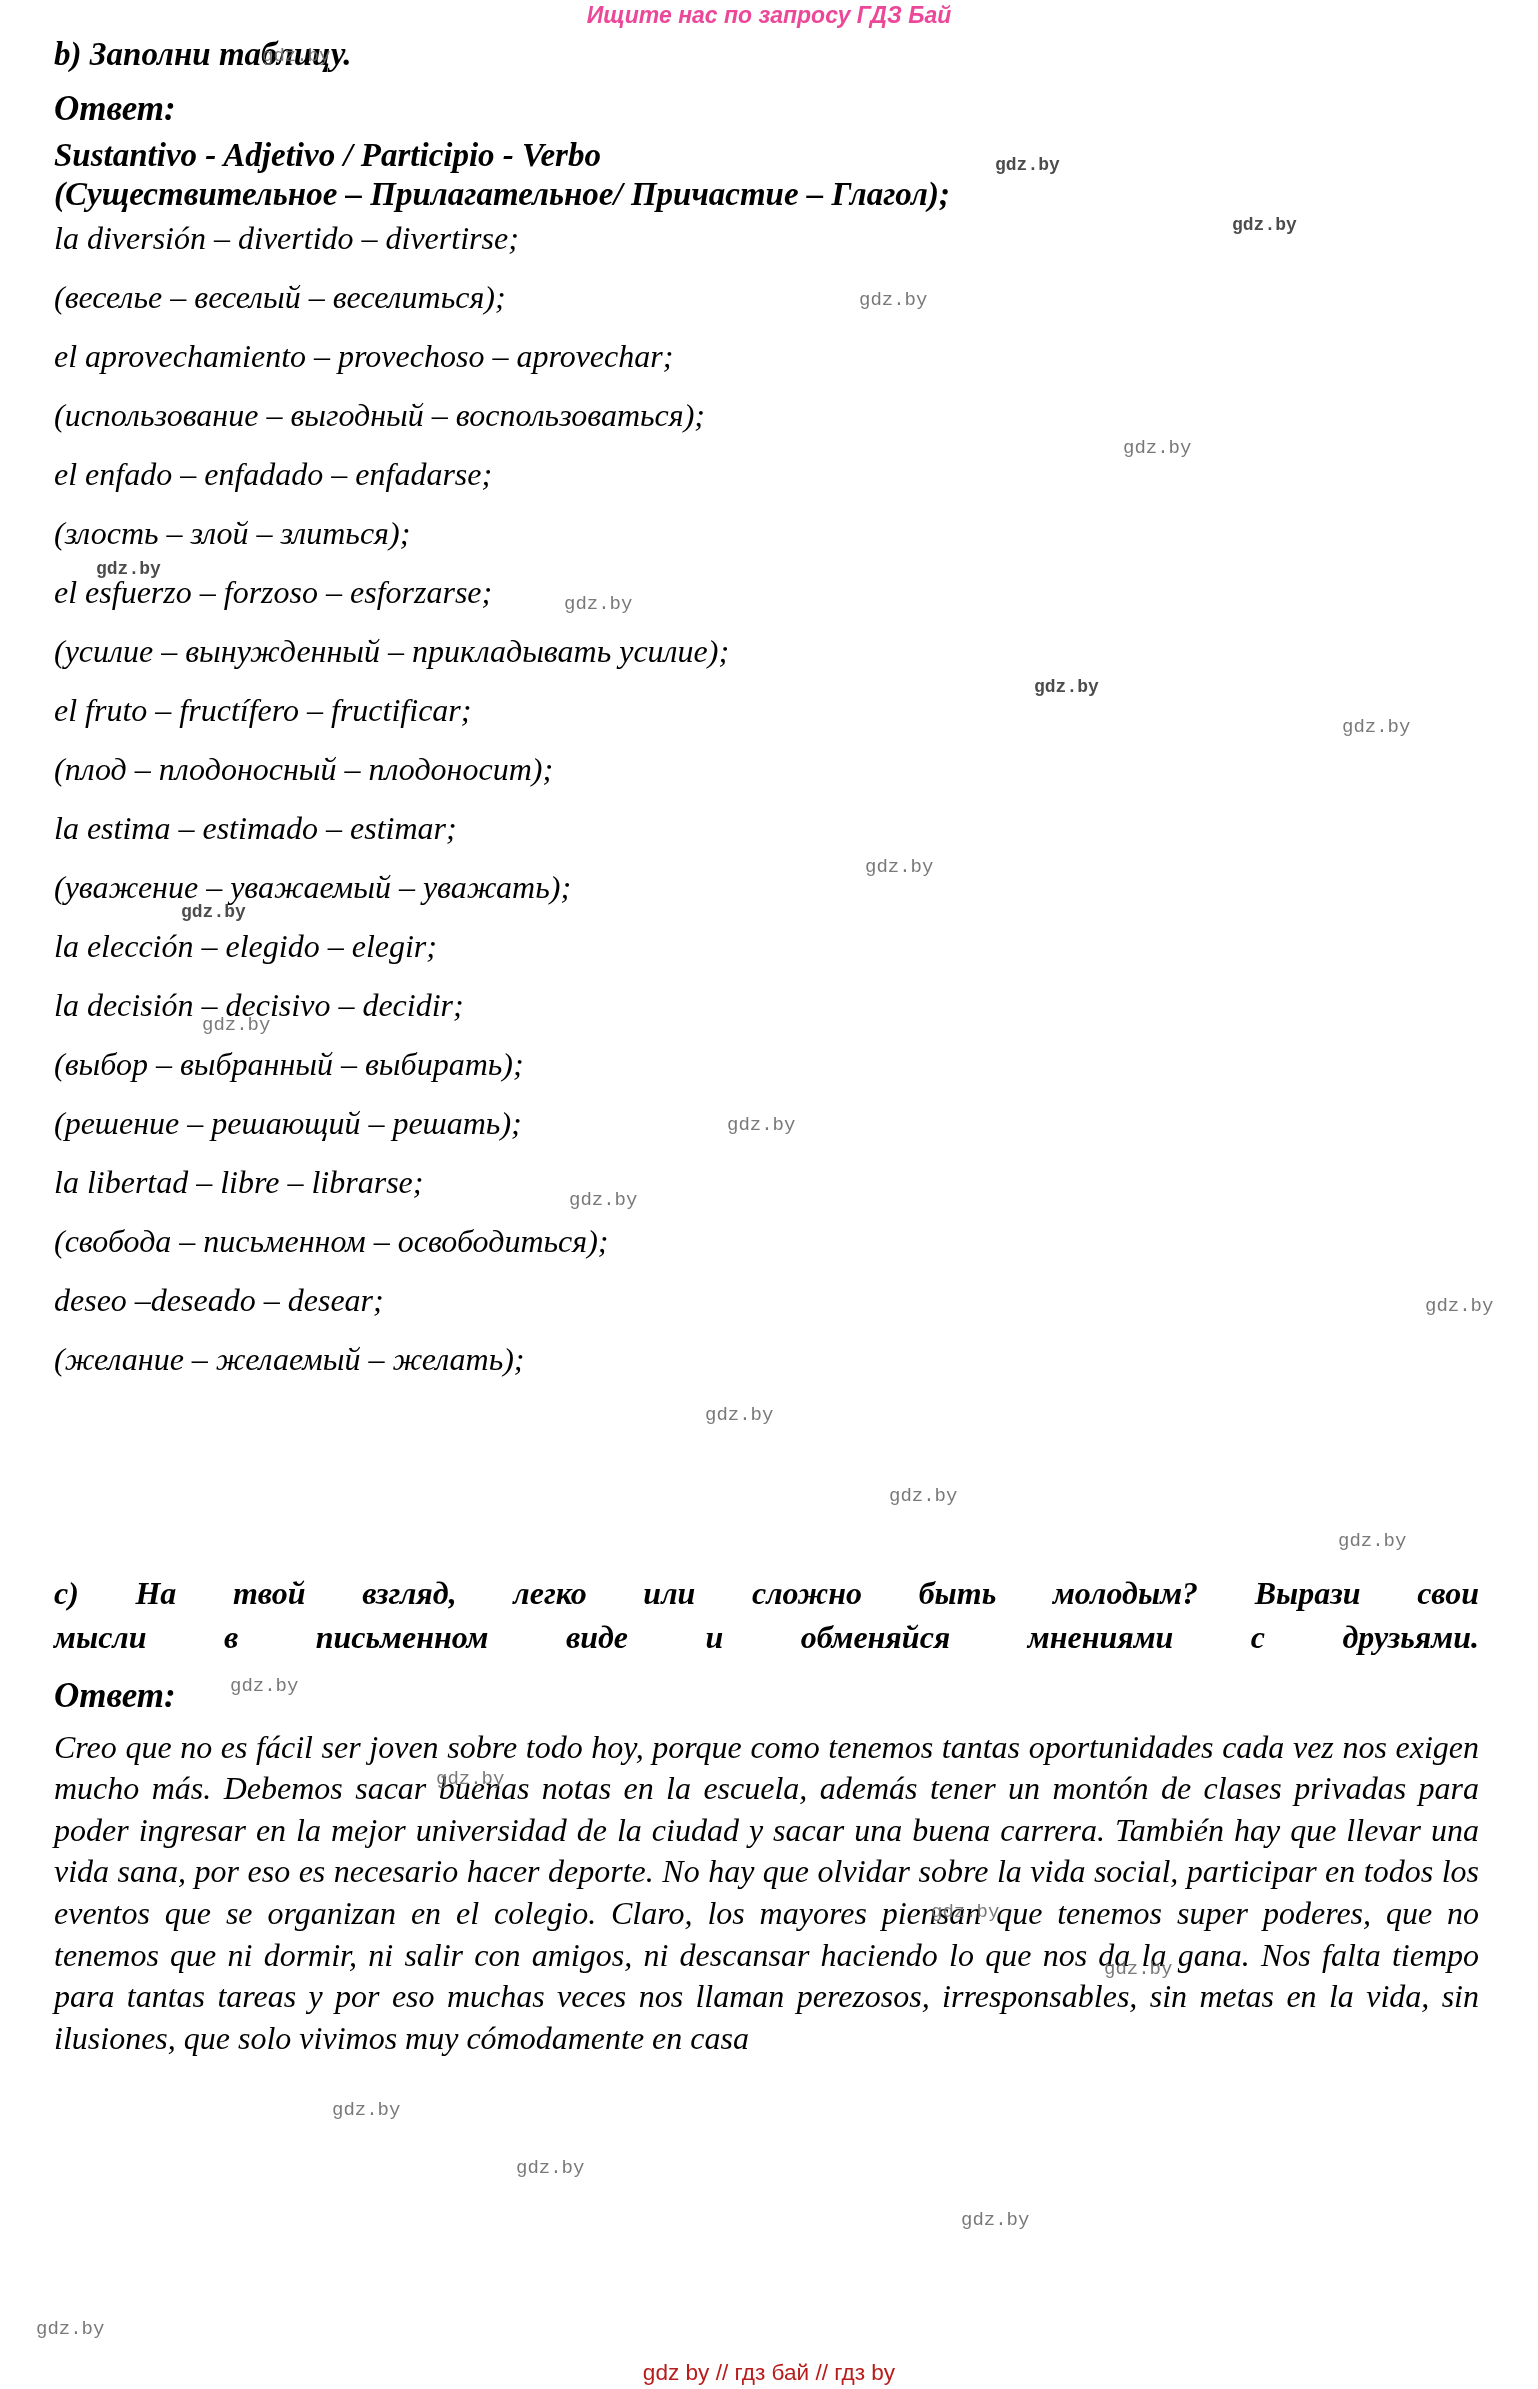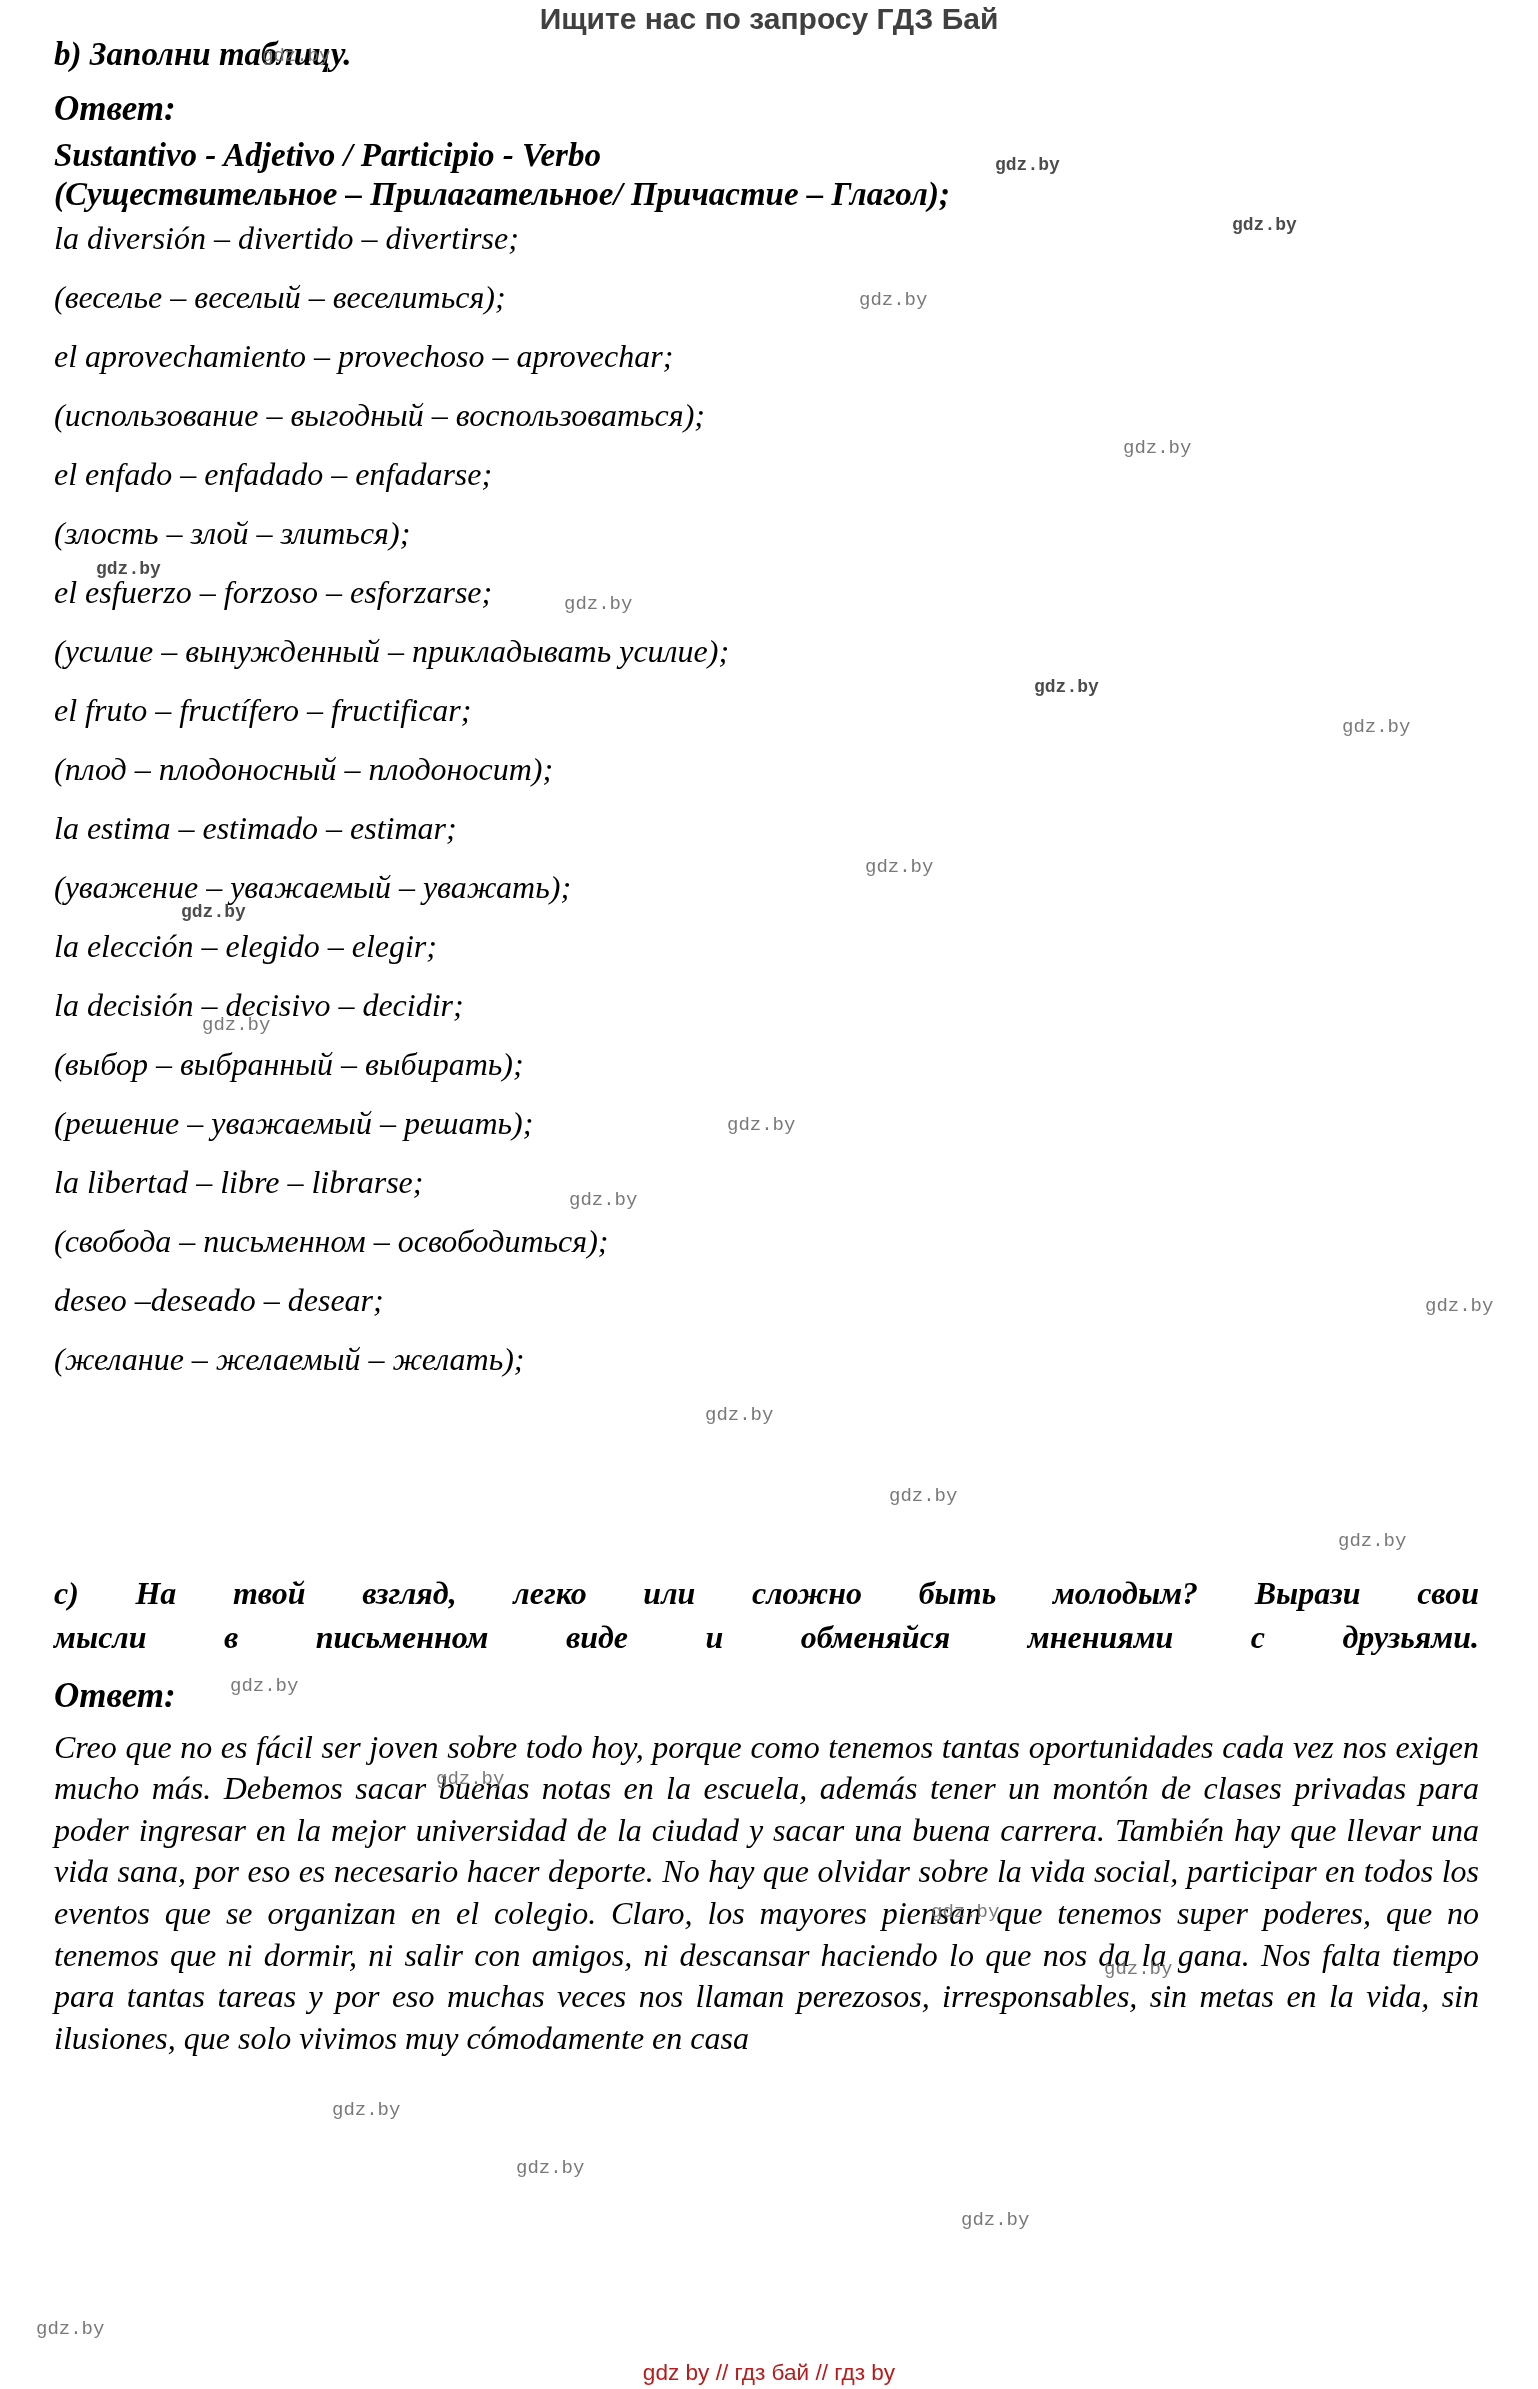--- a/index.html
+++ b/index.html
@@ -18,25 +18,26 @@
   }
 
   
   .promo {
     position: absolute;
     top: 1.5px;
     left: 0;
     width: 100%;
     text-align: center;
     font-family: "Liberation Sans", "DejaVu Sans", sans-serif;
-    font-size: 30px;
-    font-weight: bold;
-    color: #404040;
+    font-size: 23px;
+    font-weight: bold;
+    color: #ec4899;
     letter-spacing: 0px;
     white-space: nowrap;
+    font-style: italic;
   }
 
   
   .content {
     position: absolute;
     left: 54px;
     top: 38px;
     width: 1432px;
     font-style: italic;
   }
@@ -141,21 +142,21 @@
       <div class="pair-line">(злость – злой – злиться);</div>
       <div class="pair-line">el esfuerzo – forzoso – esforzarse;</div>
       <div class="pair-line">(усилие – вынужденный – прикладывать усилие);</div>
       <div class="pair-line">el fruto – fructífero – fructificar;</div>
       <div class="pair-line">(плод – плодоносный – плодоносит);</div>
       <div class="pair-line">la estima – estimado – estimar;</div>
       <div class="pair-line">(уважение – уважаемый – уважать);</div>
       <div class="pair-line">la elección – elegido – elegir;</div>
       <div class="pair-line">la decisión – decisivo – decidir;</div>
       <div class="pair-line">(выбор – выбранный – выбирать);</div>
-      <div class="pair-line">(решение – уважаемый – решать);</div>
+      <div class="pair-line">(решение – решающий – решать);</div>
       <div class="pair-line">la libertad – libre – librarse;</div>
       <div class="pair-line">(свобода – письменном – освободиться);</div>
       <div class="pair-line">deseo –deseado – desear;</div>
       <div class="pair-line">(желание – желаемый – желать);</div>
     </div>
 
     <div class="spacer-block"></div>
 
     <div class="task-c">c) На твой взгляд, легко или сложно быть молодым? Вырази свои</div>
     <div class="task-c last">мысли в письменном виде и обменяйся мнениями с друзьями.</div>

